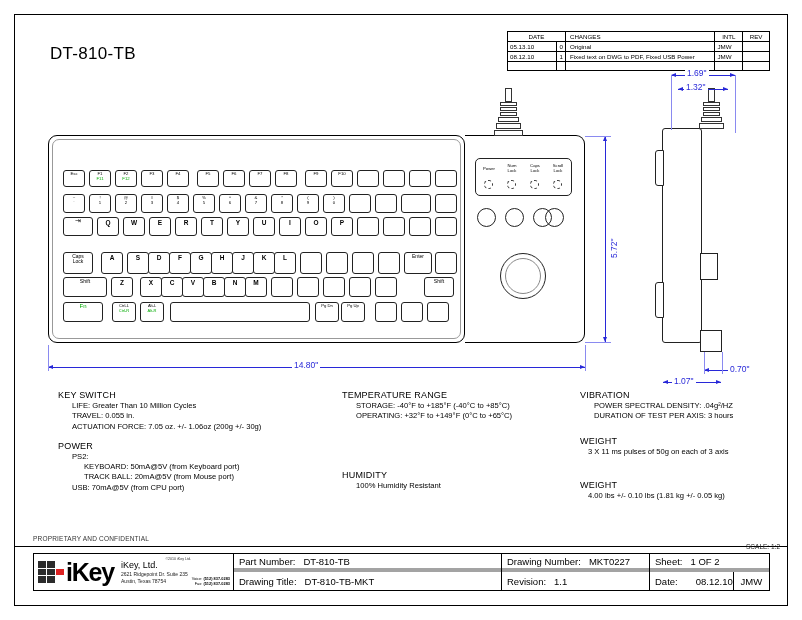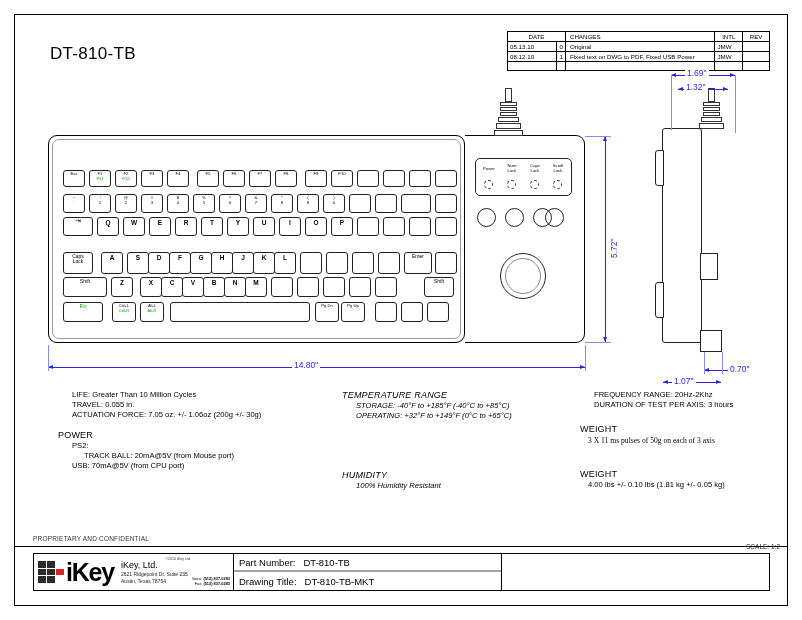--- a/index.html
+++ b/index.html
@@ -291,21 +291,21 @@
   .phones .lbl { font-weight: normal; }
 
   .tb-mid { width: 268px; border-right: 1px solid #000; }
   .tb-cell {
     height: 50%;
     display: flex;
     align-items: center;
     padding-left: 5px;
     font-size: 9.5px;
   }
-  .tb-cell.top { border-bottom: 2px solid #a3a3a3; }
+  .tb-cell.top { border-bottom: 4px solid #a3a3a3; }
   .tb-cell .lab { margin-right: 8px; }
   .tb-right { flex: 1; display: flex; }
   .tb-rcol { flex: 1; }
   .tb-rcol.narrow { width: 120px; flex: none; border-left: 1px solid #000; }
   .tb-sub { display: flex; height: 50%; }
   .tb-date-val { padding-left: 10px; }
 </style>
 </head>
 <body>
 
@@ -599,45 +599,48 @@
   <div class="dim-txt" style="left:728px; top:364px;">0.70"</div>
   <div class="ext-line" style="left:704px; top:352px; height:22px;"></div>
   <div class="ext-line" style="left:722px; top:352px; height:22px;"></div>
 
   <div class="dim-line dim-h" style="left:663px; top:382px; width:58px;"></div>
   <div class="arrow-l" style="left:663px; top:379.7px;"></div>
   <div class="arrow-r" style="left:716px; top:379.7px;"></div>
   <div class="dim-txt" style="left:672px; top:376px;">1.07"</div>
 
   <div class="spec-col" style="left:58px; top:390px; width:280px;">
+    <div class="spec-head">KEY SWITCH</div>
     <div class="spec-item">LIFE: Greater Than 10 Million Cycles</div>
     <div class="spec-item">TRAVEL: 0.055 in.</div>
     <div class="spec-item">ACTUATION FORCE: 7.05 oz. +/- 1.06oz (200g +/- 30g)</div>
     <div class="spec-gap"></div>
     <div class="spec-head">POWER</div>
     <div class="spec-item">PS2:</div>
+    <div class="spec-item lvl2">KEYBOARD: 50mA@5V (from Keyboard port)</div>
     <div class="spec-item lvl2">TRACK BALL: 20mA@5V (from Mouse port)</div>
     <div class="spec-item">USB: 70mA@5V (from CPU port)</div>
   </div>
 
-  <div class="spec-col" style="left:342px; top:390px; width:240px;font-style:italic;">
+  <div class="spec-col" style="left:342px; top:390px; width:240px;">
     <div class="spec-head">TEMPERATURE RANGE</div>
     <div class="spec-item">STORAGE: -40°F to +185°F (-40°C to +85°C)</div>
     <div class="spec-item">OPERATING: +32°F to +149°F (0°C to +65°C)</div>
     <div class="spec-gap" style="height:48px;"></div>
     <div class="spec-head">HUMIDITY</div>
     <div class="spec-item">100% Humidity Resistant</div>
   </div>
 
   <div class="spec-col" style="left:580px; top:390px; width:215px;">
-    <div class="spec-item">FREQUENCY RANGE: 20Hz-2Khz</div>
+    <div class="spec-head">VIBRATION</div>
+    <div class="spec-item">POWER SPECTRAL DENSITY: .04g²/HZ</div>
     <div class="spec-item">DURATION OF TEST PER AXIS: 3 hours</div>
     <div class="spec-gap" style="height:14px;"></div>
     <div class="spec-head">WEIGHT</div>
-    <div class="spec-item" style="padding-left:8px;font-family:Liberation Serif, serif;">3 X 11 ms pulses of 50g on each of 3 axis</div>
+    <div class="spec-item" style="padding-left:8px;">3 X 11 ms pulses of 50g on each of 3 axis</div>
     <div class="spec-gap" style="height:23px;"></div>
     <div class="spec-head">WEIGHT</div>
     <div class="spec-item" style="padding-left:8px;">4.00 lbs +/- 0.10 lbs (1.81 kg +/- 0.05 kg)</div>
   </div>
 
   <div class="proprietary">PROPRIETARY AND CONFIDENTIAL</div>
   <div class="hr-footer"></div>
   <div class="scale-note">SCALE: 1:2</div>
 
   <div class="tblock">
@@ -674,17 +677,40 @@
         <span class="lab">Part Number:</span>
         <span>DT-810-TB</span>
       </div>
       <div class="tb-cell">
         <span class="lab">Drawing Title:</span>
         <span>DT-810-TB-MKT</span>
       </div>
     </div>
 
     <div class="tb-right">
+      <div class="tb-rcol">
+        <div class="tb-cell top">
+          <span class="lab">Drawing Number:</span>
+          <span>MKT0227</span>
+        </div>
+        <div class="tb-cell">
+          <span class="lab">Revision:</span>
+          <span>1.1</span>
+        </div>
+      </div>
+      <div class="tb-rcol narrow">
+        <div class="tb-cell top">
+          <span class="lab">Sheet:</span>
+          <span>1 OF 2</span>
+        </div>
+        <div class="tb-sub">
+          <div class="tb-cell" style="height:100%; flex:1;">
+            <span class="lab">Date:</span>
+            <span class="tb-date-val">08.12.10</span>
+          </div>
+          <div class="tb-cell" style="height:100%; width:44px; border-left:1px solid #000; justify-content:center; padding-left:0;">JMW</div>
+        </div>
+      </div>
     </div>
 
   </div>
 
 </div>
 
 </body></html>

